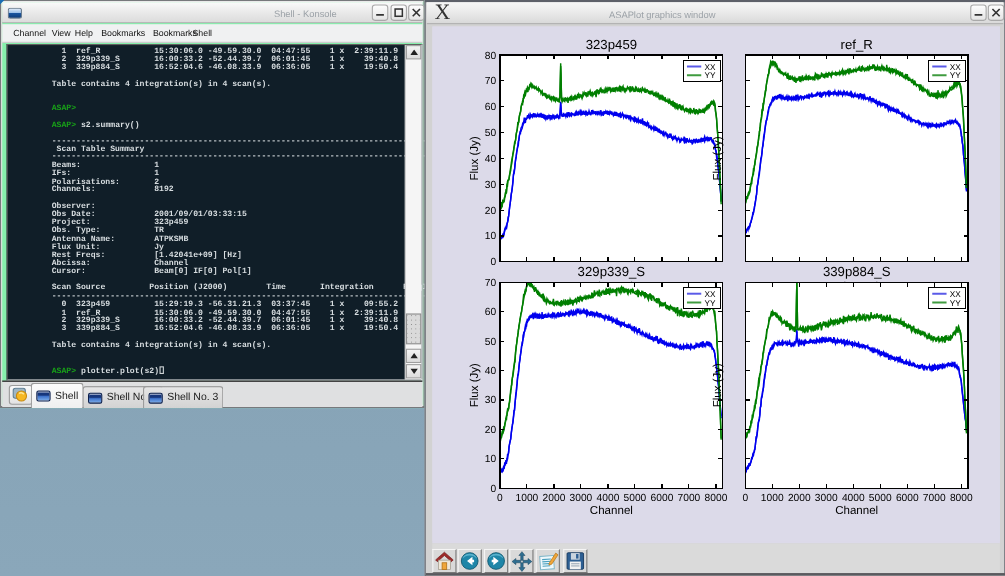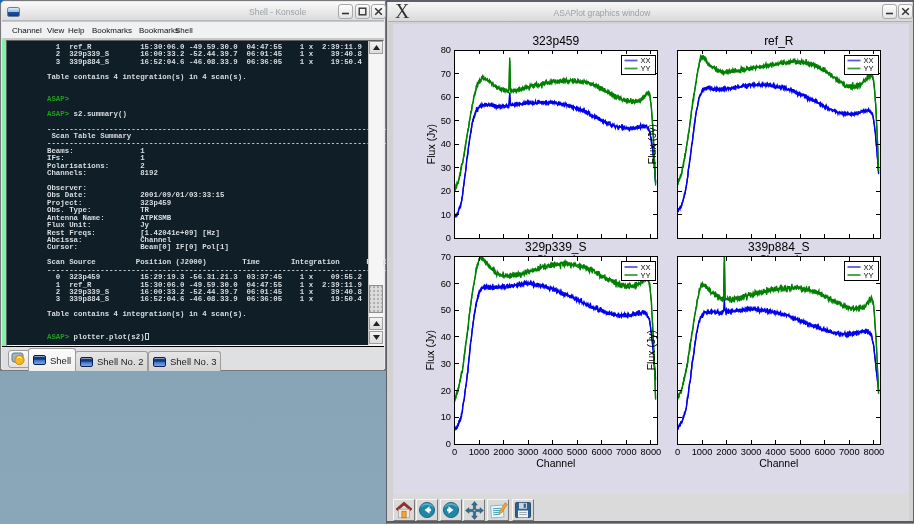--- a/index.html
+++ b/index.html
@@ -140,21 +140,21 @@
   <div id="ktabs">
     <div id="knewtab">
         <svg width="16" height="14" viewBox="0 0 16 14">
           <rect x="1" y="1" width="11" height="9" rx="2" fill="#9fb6c4" stroke="#5f7f94"></rect>
           <circle cx="8.5" cy="8" r="4.6" fill="#f6b823" stroke="#c78a10"></circle>
           <path d="M6.3 5.6 A3.4 3.4 0 0 1 10.6 6.4" stroke="#fde79a" stroke-width="1.4" fill="none"></path>
         </svg>
       </div>
     <div class="ktab on" style="left:26px"><span class="tabicon"></span>Shell</div>
     <div class="ktab" style="left:73px"><span class="tabicon"></span>Shell No. 2</div>
-    <div class="ktab" style="left:146px"><span class="tabicon"></span>Shell No. 3</div>
+    <div class="ktab" style="left:128px"><span class="tabicon"></span>Shell No. 3</div>
   </div>
 </div>
 
 <div id="pwin">
   <div id="ptitle">
     <span id="pxlogo">X</span>
     <span id="ptext">ASAPlot graphics window</span>
     <span class="wbtn" style="left:494px;top:2px">
         <svg width="9" height="9" viewBox="0 0 9 9">
           <line x1="1" y1="6.5" x2="8" y2="6.5" stroke="#333" stroke-width="1.6"></line>

